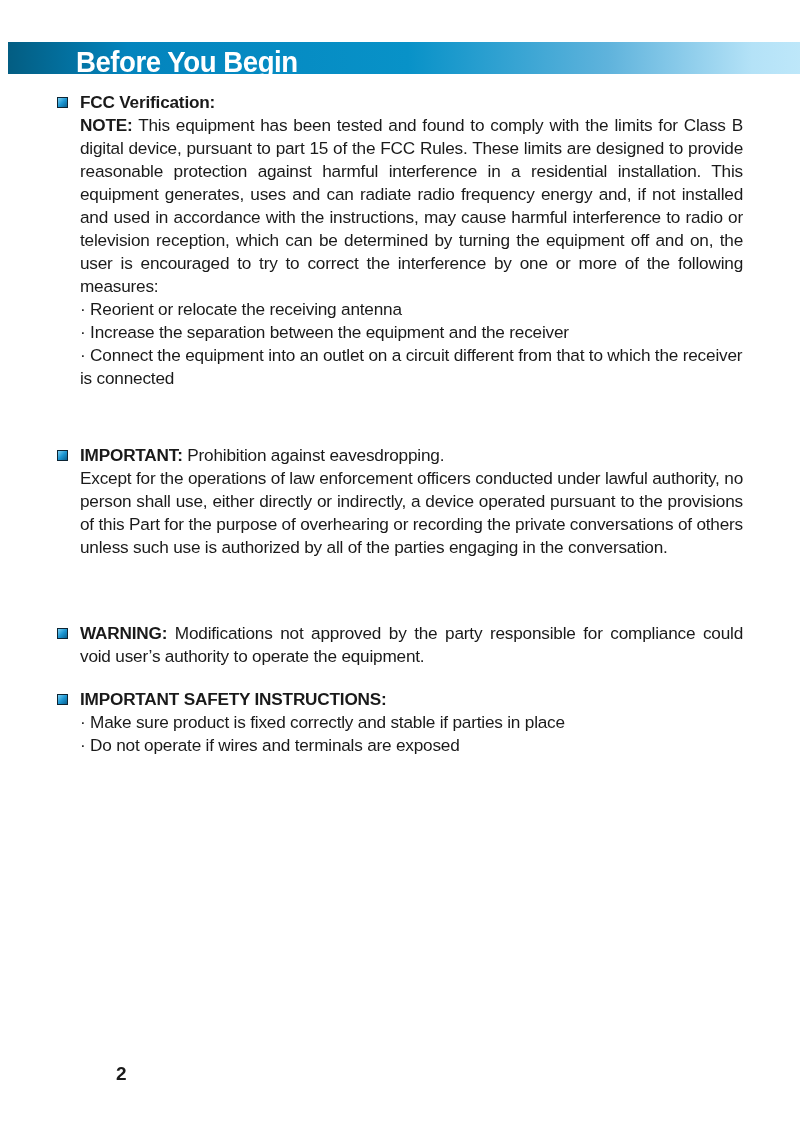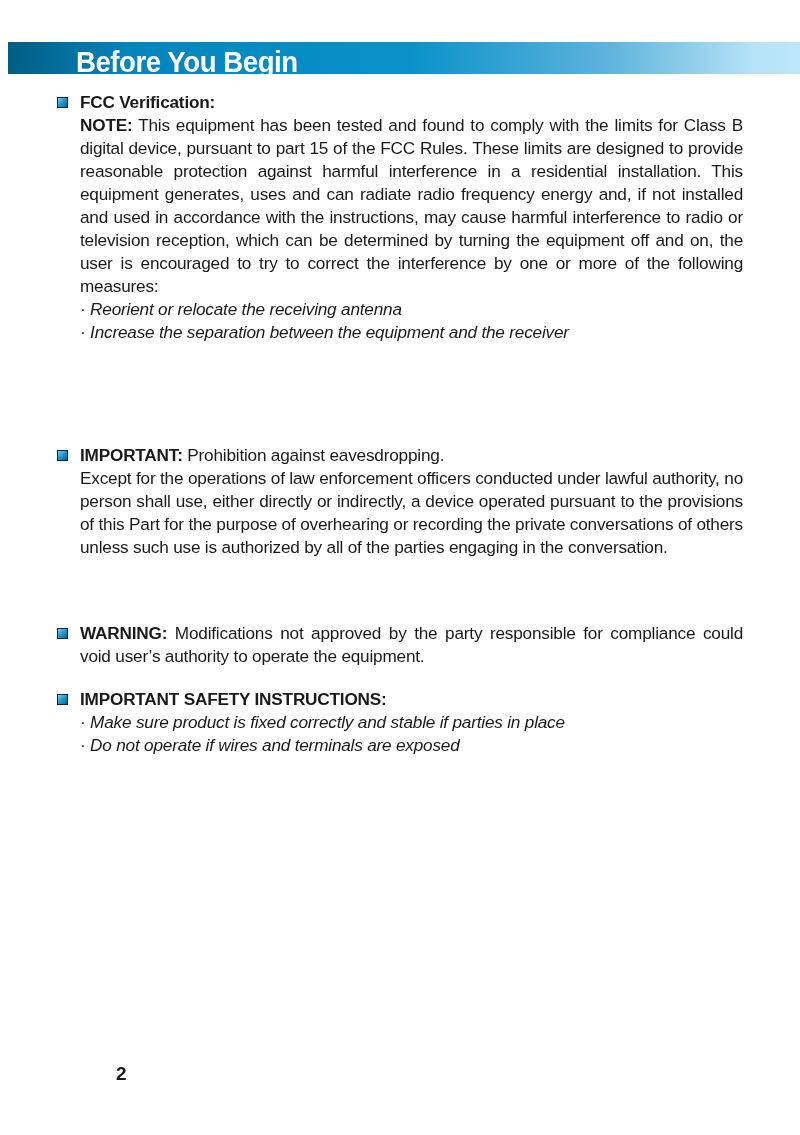--- a/index.html
+++ b/index.html
@@ -9,39 +9,40 @@
       background: linear-gradient(to right, #035d82 0%, #0384bd 15%, #0892c8 50%, #5fb3dc 75%, #b4e2f7 93%, #bfe8fa 100%); margin-left: 8px; }
     .banner-title { position: absolute; left: 68px; top: 2px; font-size: 30px; font-weight: bold;
       color: #ffffff; letter-spacing: -0.5px; line-height: 36px; transform: scaleX(0.92); transform-origin: left; }
     .section { position: absolute; left: 68px; width: 663px; font-size: 17.2px; line-height: 23px;
       letter-spacing: -0.2px; margin-left: 12px; }
     .bullet { position: absolute; left: -23px; top: 6px; width: 9px; height: 9px;
       border: 1px solid #0d2433;
       background: linear-gradient(135deg, #7ed0f2 0%, #1d97d3 50%, #0a5f8e 100%); }
     .justify { text-align: justify; text-align-last: left; }
     .b { font-weight: bold; }
-    .line { display: block; font-style: italic; }
+    .line { display: block; }
     .page-num { position: absolute; left: 116px; top: 1063px; font-size: 19px; font-weight: bold; }
   </style>
 </head>
 <body>
 
 <div class="banner">
   <div class="banner-title">Before You Begin</div>
 </div>
 
 <div class="section" style="top:91px;">
   <span class="bullet"></span>
   <div class="b">FCC Verification:</div>
   <div class="justify">
     <span class="b">NOTE:</span>
     <span>This equipment has been tested and found to comply with the limits for Class B digital device, pursuant to part 15 of the FCC Rules. These limits are designed to provide reasonable protection against harmful interference in a residential installation. This equipment generates, uses and can radiate radio frequency energy and, if not installed and used in accordance with the instructions, may cause harmful interference to radio or television reception, which can be determined by turning the equipment off and on, the user is encouraged to try to correct the interference by one or more of the following measures:</span>
   </div>
   <span class="line">· Reorient or relocate the receiving antenna</span>
   <span class="line">· Increase the separation between the equipment and the receiver</span>
+  <span class="line">· Connect the equipment into an outlet on a circuit different from that to which the receiver is connected</span>
 </div>
 
 <div class="section" style="top:444px;">
   <span class="bullet"></span>
   <div>
     <span class="b">IMPORTANT:</span>
     <span>Prohibition against eavesdropping.</span>
   </div>
   <div class="justify">Except for the operations of law enforcement officers conducted under lawful authority, no person shall use, either directly or indirectly, a device operated pursuant to the provisions of this Part for the purpose of overhearing or recording the private conversations of others unless such use is authorized by all of the parties engaging in the conversation.</div>
 </div>

